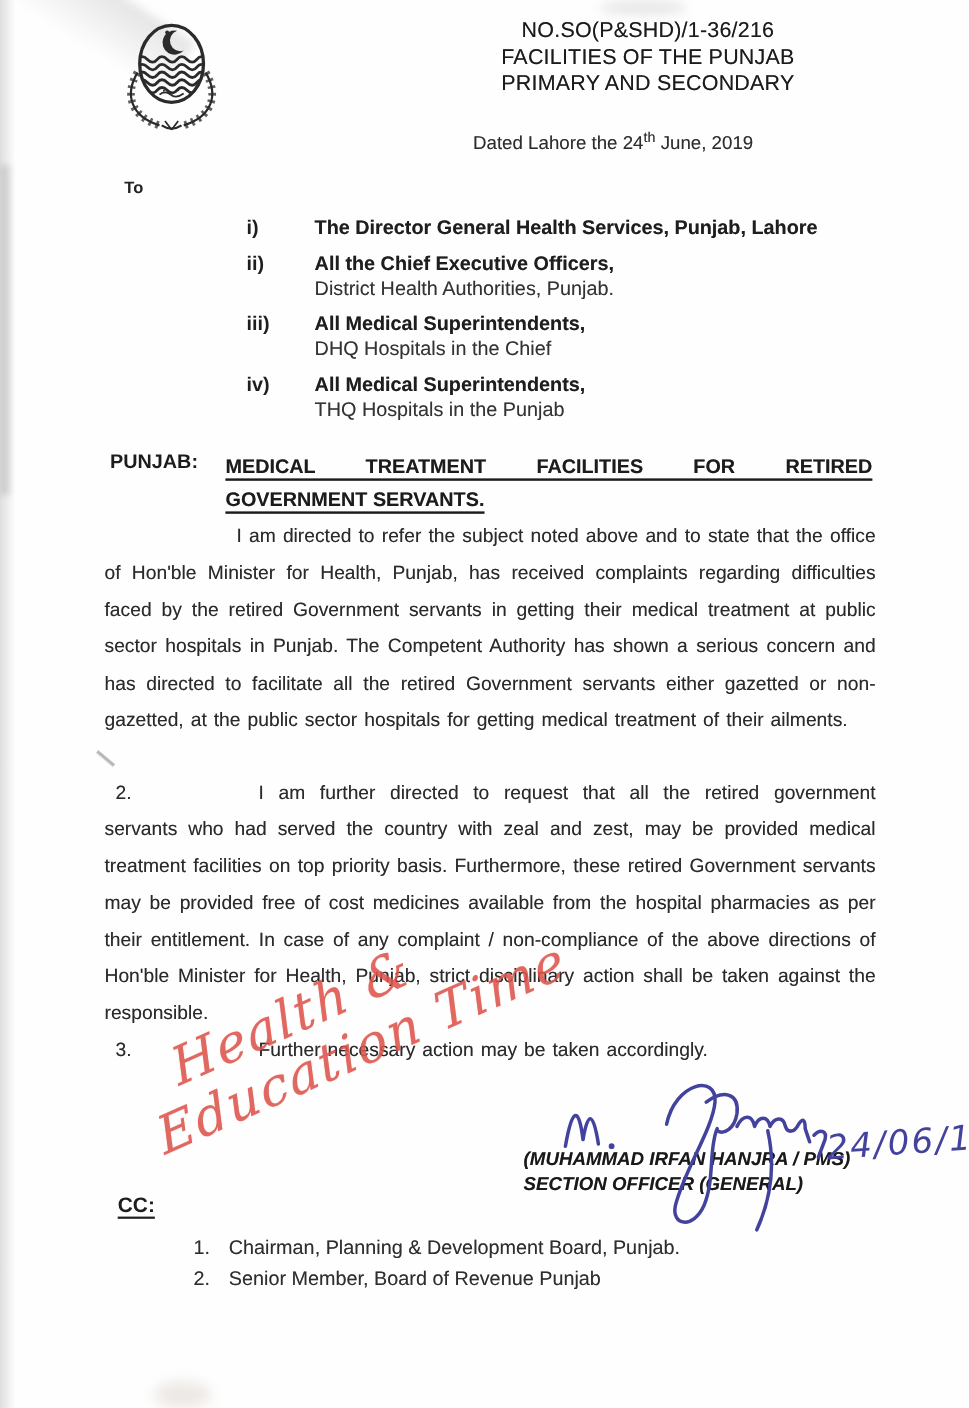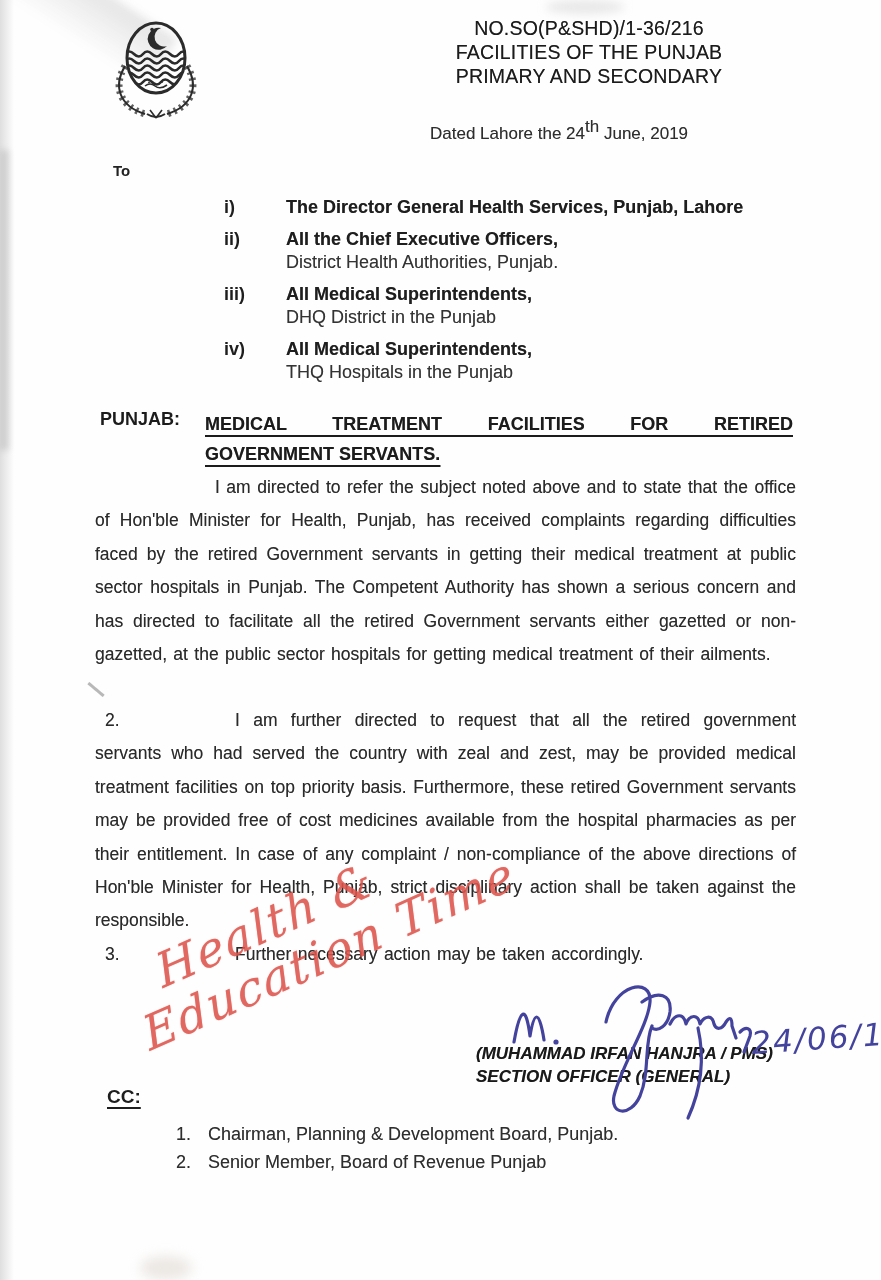--- a/index.html
+++ b/index.html
@@ -23,21 +23,21 @@
   .tick-mark { position:absolute; left:86px; top:688px; width:20px; height:3px;
     background:rgba(100,100,100,.45); transform:rotate(40deg); filter:blur(.5px); }
 
   
   #logo { position:absolute; left:103px; top:14px; width:106px; height:106px; }
   #header { position:absolute; left:398px; top:16px; width:382px; text-align:center;
     font-weight:normal; font-size:19.5px; line-height:24px; color:#1b1b1b;
     letter-spacing:.2px; text-shadow:0 0 .6px rgba(20,20,20,.55); }
   #date { position:absolute; left:430px; top:117px; width:300px; font-size:17px;
     color:#2e2e2e; text-shadow:0 0 .4px rgba(40,40,40,.4); }
-  #date sup { font-size:17px; }
+  #date sup { font-size:13px; }
 
   
   #to { position:absolute; left:113px; top:162px; font-weight:bold; font-size:15px; color:#222; }
   #addressees { position:absolute; left:224px; top:196px; width:580px; }
   .addr-row { display:flex; margin-bottom:9px; }
   .addr-num { width:62px; flex:0 0 62px; font-weight:bold; font-size:18px; line-height:23px; color:#1e1e1e; }
   .addr-line1 { font-weight:bold; font-size:18px; line-height:23px; color:#1e1e1e;
     text-shadow:0 0 .5px rgba(20,20,20,.5); }
   .addr-line2 { font-weight:normal; font-size:18px; line-height:23px; color:#333;
     text-shadow:0 0 .4px rgba(40,40,40,.35); }
@@ -149,21 +149,21 @@
       <span class="addr-num">ii)</span>
       <div>
         <div class="addr-line1">All the Chief Executive Officers,</div>
         <div class="addr-line2">District Health Authorities,  Punjab.</div>
       </div>
     </div>
     <div class="addr-row">
       <span class="addr-num">iii)</span>
       <div>
         <div class="addr-line1">All Medical Superintendents,</div>
-        <div class="addr-line2">DHQ District in the Punjab</div>
+        <div class="addr-line2">DHQ Hospitals in the Chief</div>
       </div>
     </div>
     <div class="addr-row">
       <span class="addr-num">iv)</span>
       <div>
         <div class="addr-line1">All Medical Superintendents,</div>
         <div class="addr-line2">THQ Hospitals in the Punjab</div>
       </div>
     </div>
   </div>

